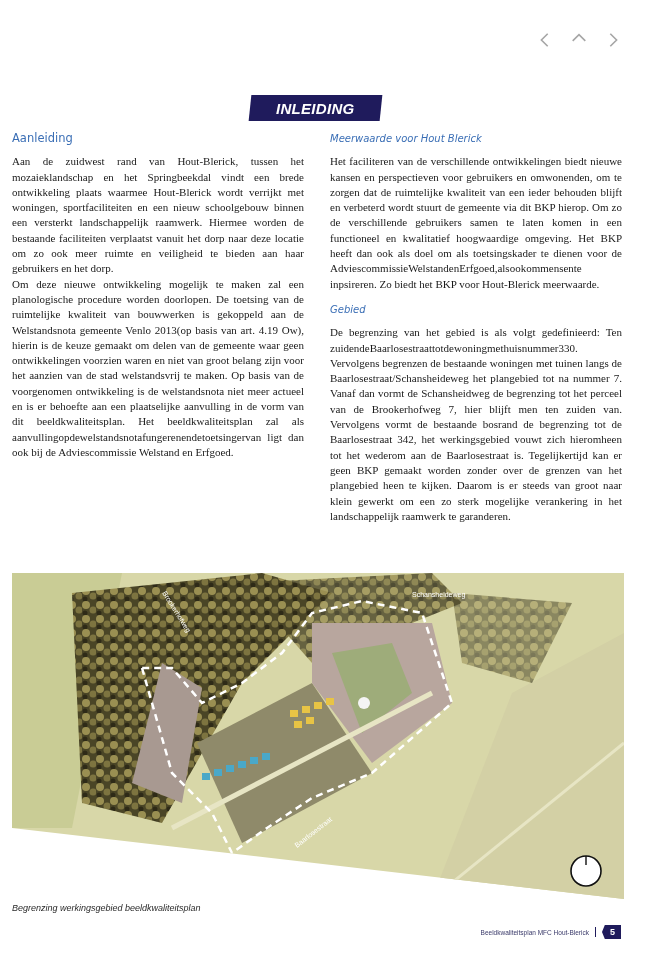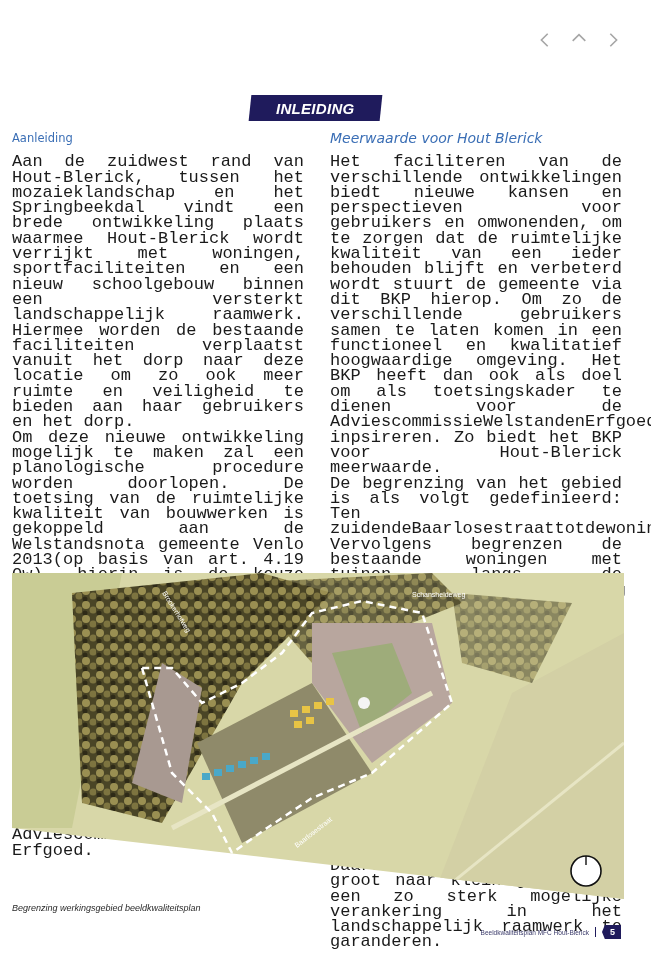--- a/index.html
+++ b/index.html
@@ -10,23 +10,23 @@
   .nav-btn svg { width: 18px; height: 18px; }
   .title-banner { position: absolute; top: 95px; left: 250px; width: 131px; height: 26px;
                   background: #1f1b5c; transform: skewX(-6deg);
                   display: flex; align-items: center; justify-content: center; }
   .title-banner span { transform: skewX(6deg); color: #fff; font-weight: bold; font-style: italic;
                        font-size: 15px; letter-spacing: 0.3px; font-family: "Liberation Sans", sans-serif; }
   .col { position: absolute; width: 292px; font-size: 10.9px; line-height: 15.3px; }
   .col-left { left: 12px; top: 131px; }
   .col-right { left: 330px; top: 131px; }
   .col h2 { margin: 0 0 8px 0; font-size: 11.5px; color: #3a6eb5; font-weight: normal; }
-  .col h3 { margin: 10px 0 8px 0; font-size: 14px; color: #3a6eb5; font-weight: normal; font-style: italic; }
+  .col h3 { margin: 10px 0 8px 0; font-size: 10px; color: #3a6eb5; font-weight: normal; font-style: italic; }
   .col h3:first-child { margin-top: 0; }
-  .col p { margin: 0; text-align: justify; text-align-last: left; font-family: Liberation Mono, monospace; font-size: 17px; }
+  .col p { margin: 0; text-align: justify; text-align-last: left; font-family: Liberation Serif, serif; font-size: 11px; }
   .map { position: absolute; left: 12px; top: 573px; width: 612px; height: 326px; }
   .map svg { width: 100%; height: 100%; display: block; }
   .caption { position: absolute; left: 12px; top: 903px; font-size: 9px; font-style: italic; color: #2a2a2a;
              font-family: "Liberation Sans", sans-serif; }
   .footer { position: absolute; right: 30px; top: 925px; display: flex; align-items: center; gap: 6px;
             font-size: 6.5px; color: #3a3a6a; font-family: "Liberation Sans", sans-serif; }
   .footer .sep { width: 1px; height: 10px; background: #1f1b5c; }
   .page-num { background: #1f1b5c; color: #fff; font-size: 9px; font-weight: bold; padding: 2px 6px;
               clip-path: polygon(15% 0, 100% 0, 100% 100%, 15% 100%, 0 50%); padding-left: 8px; }
 </style>
@@ -57,20 +57,21 @@
 
 <div class="col col-left">
   <h2>Aanleiding</h2>
   <p>Aan de zuidwest rand van Hout-Blerick, tussen het mozaieklandschap en het Springbeekdal vindt een brede ontwikkeling plaats waarmee Hout-Blerick wordt verrijkt met woningen, sportfaciliteiten en een nieuw schoolgebouw binnen een versterkt landschappelijk raamwerk. Hiermee worden de bestaande faciliteiten verplaatst vanuit het dorp naar deze locatie om zo ook meer ruimte en veiligheid te bieden aan haar gebruikers en het dorp.</p>
   <p>Om deze nieuwe ontwikkeling mogelijk te maken zal een planologische procedure worden doorlopen. De toetsing van de ruimtelijke kwaliteit van bouwwerken is gekoppeld aan de Welstandsnota gemeente Venlo 2013(op basis van art. 4.19 Ow), hierin is de keuze gemaakt om delen van de gemeente waar geen ontwikkelingen voorzien waren en niet van groot belang zijn voor het aanzien van de stad welstandsvrij te maken. Op basis van de voorgenomen ontwikkeling is de welstandsnota niet meer actueel en is er behoefte aan een plaatselijke aanvulling in de vorm van dit beeldkwaliteitsplan. Het beeldkwaliteitsplan zal als aanvullingopdewelstandsnotafungerenendetoetsingervan ligt dan ook bij de Adviescommissie Welstand en Erfgoed.</p>
 </div>
 
 <div class="col col-right">
   <h3>Meerwaarde voor Hout Blerick</h3>
   <p>Het faciliteren van de verschillende ontwikkelingen biedt nieuwe kansen en perspectieven voor gebruikers en omwonenden, om te zorgen dat de ruimtelijke kwaliteit van een ieder behouden blijft en verbeterd wordt stuurt de gemeente via dit BKP hierop. Om zo de verschillende gebruikers samen te laten komen in een functioneel en kwalitatief hoogwaardige omgeving.  Het BKP heeft dan ook als doel om als toetsingskader te dienen voor de AdviescommissieWelstandenErfgoed,alsookommensente inpsireren. Zo biedt het BKP voor Hout-Blerick meerwaarde.</p>
+  <h3>Gebied</h3>
   <p>De begrenzing van het gebied is als volgt gedefinieerd: Ten zuidendeBaarlosestraattotdewoningmethuisnummer330. Vervolgens begrenzen de bestaande woningen met tuinen langs de Baarlosestraat/Schansheideweg het plangebied tot na nummer 7. Vanaf dan vormt de Schansheidweg de begrenzing tot het perceel van de Brookerhofweg 7, hier blijft men ten zuiden van. Vervolgens vormt de bestaande bosrand de begrenzing tot de Baarlosestraat 342, het werkingsgebied vouwt zich hieromheen tot het wederom aan de Baarlosestraat is. Tegelijkertijd kan er geen BKP gemaakt worden zonder over de grenzen van het plangebied heen te kijken. Daarom is er steeds van groot naar klein gewerkt om een zo sterk mogelijke verankering in het landschappelijk raamwerk te garanderen.</p>
 </div>
 
 <div class="map">
   <svg viewBox="0 0 612 326" preserveAspectRatio="none">
     <defs>
       <clipPath id="mapclip">
           <polygon points="0,0 612,0 612,326 0,255"></polygon>
         </clipPath>
       <pattern id="trees" width="14" height="14" patternUnits="userSpaceOnUse">

